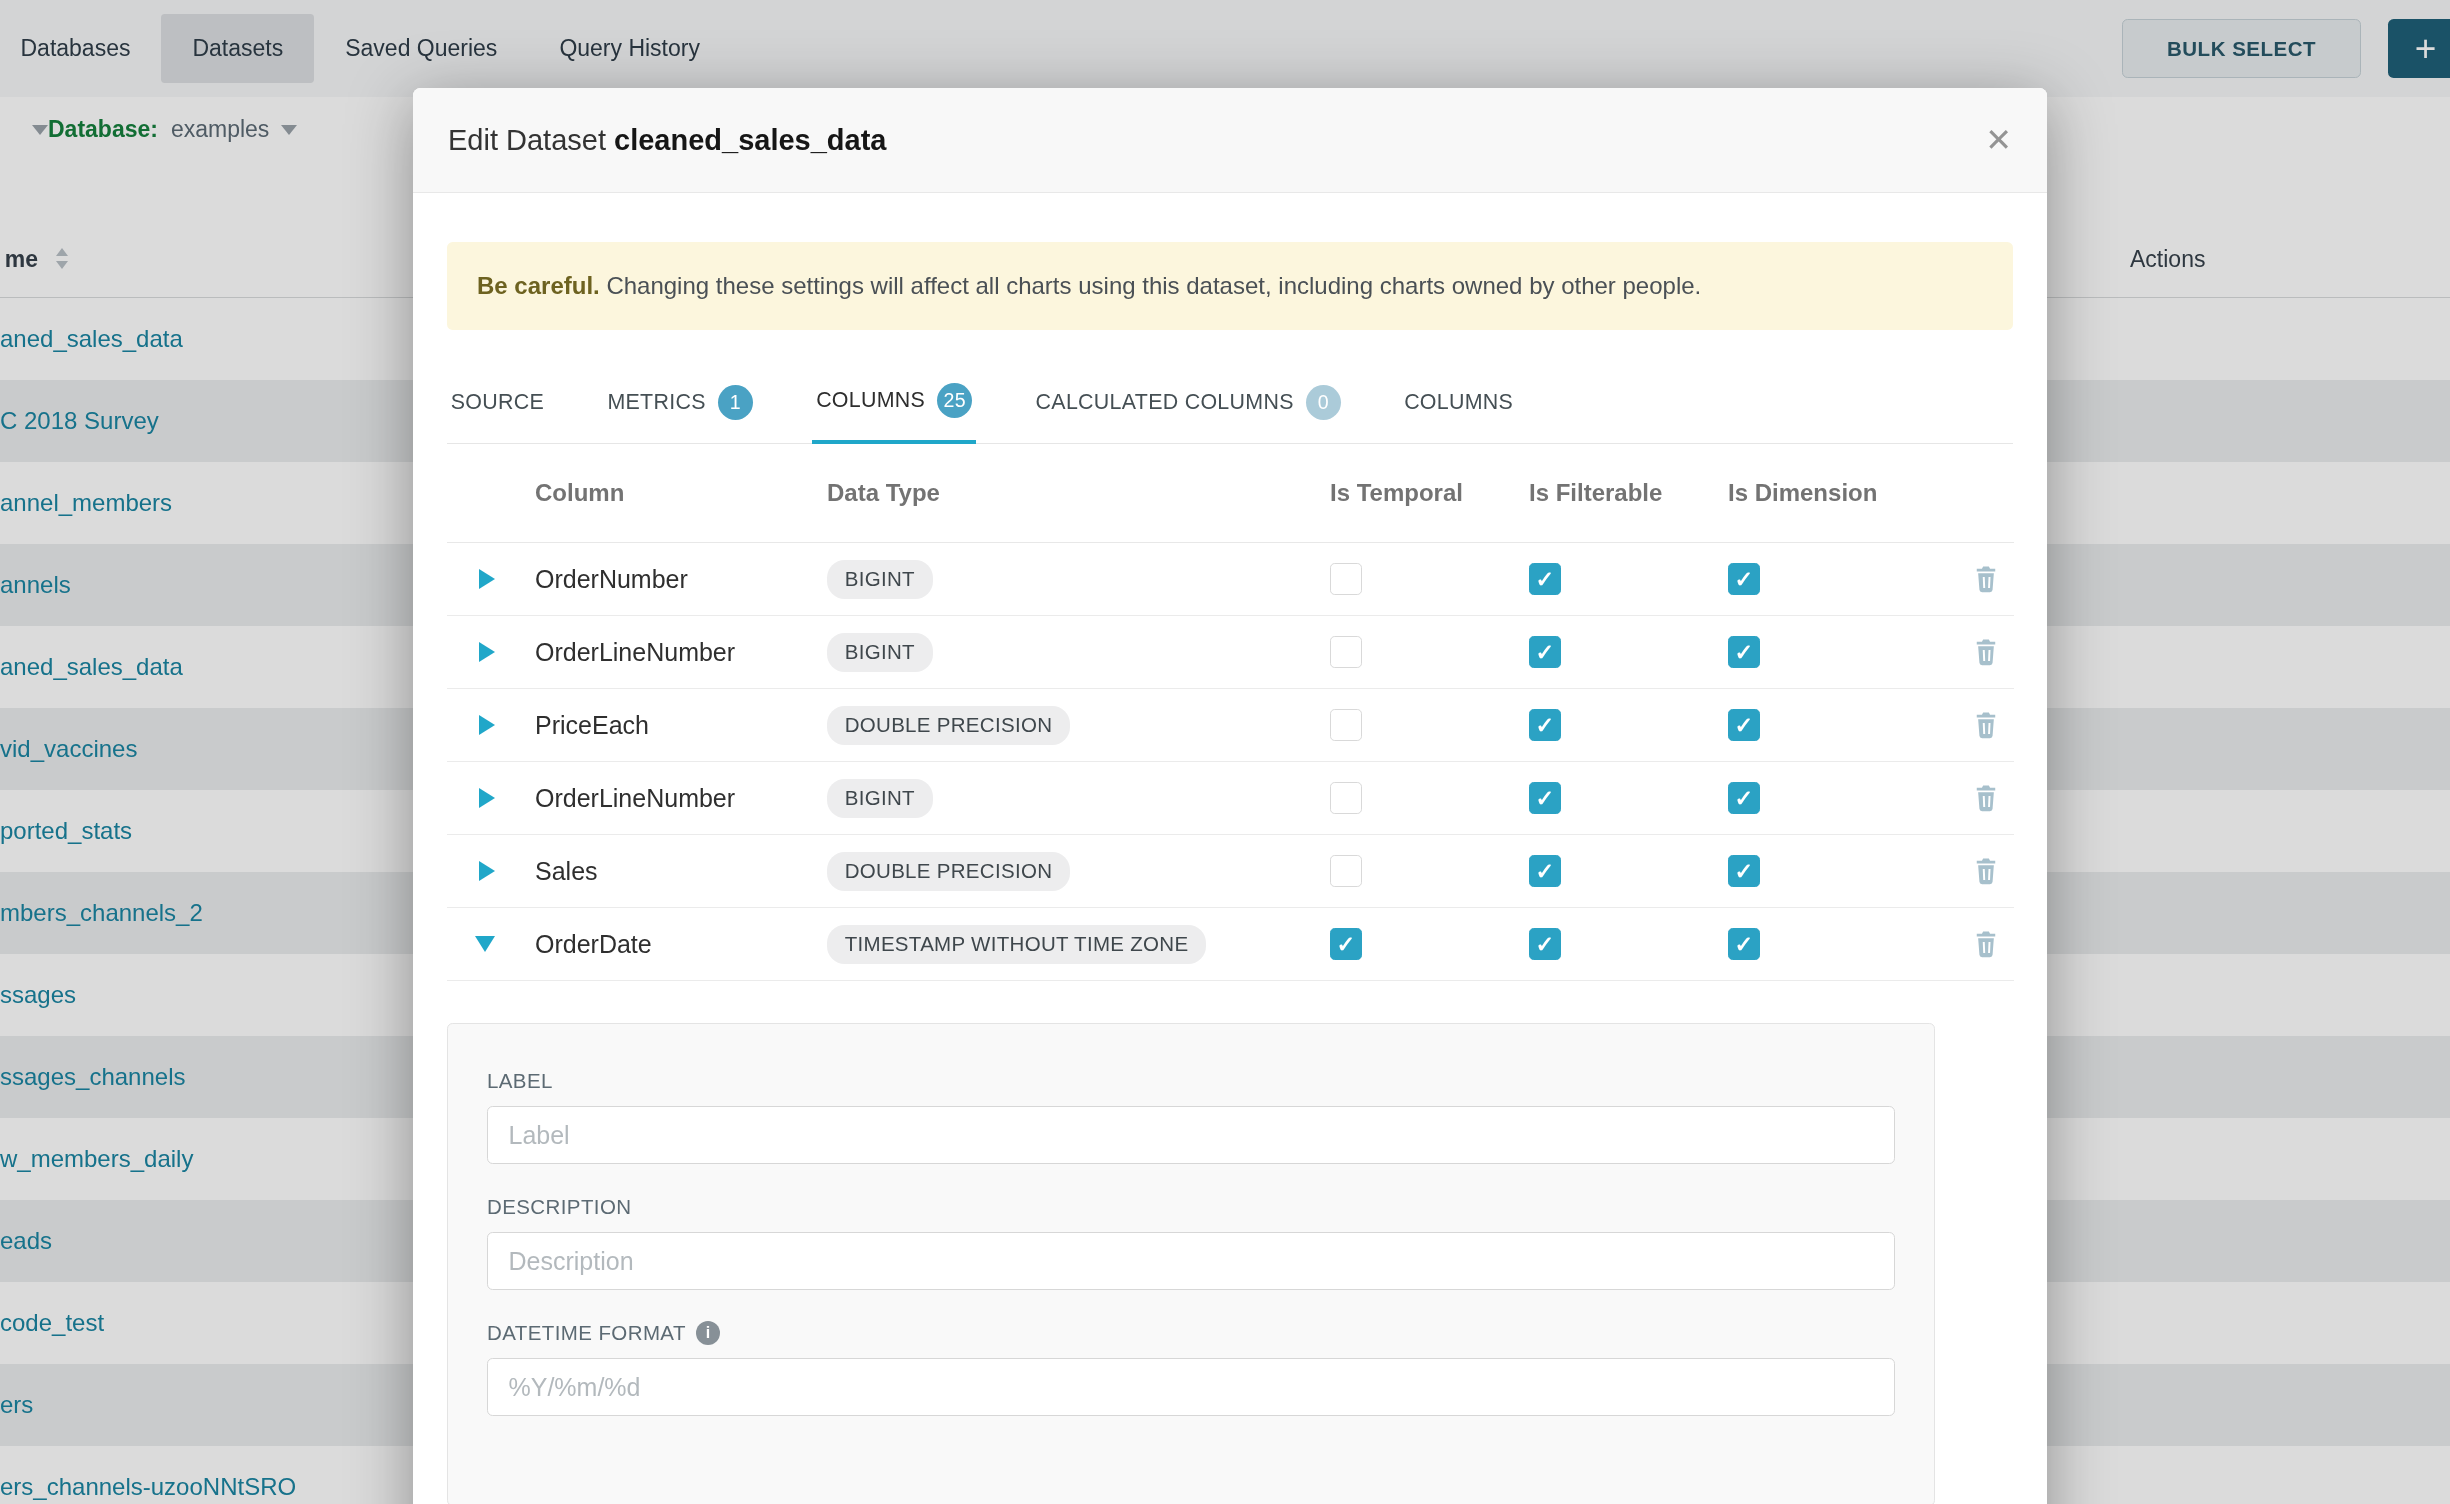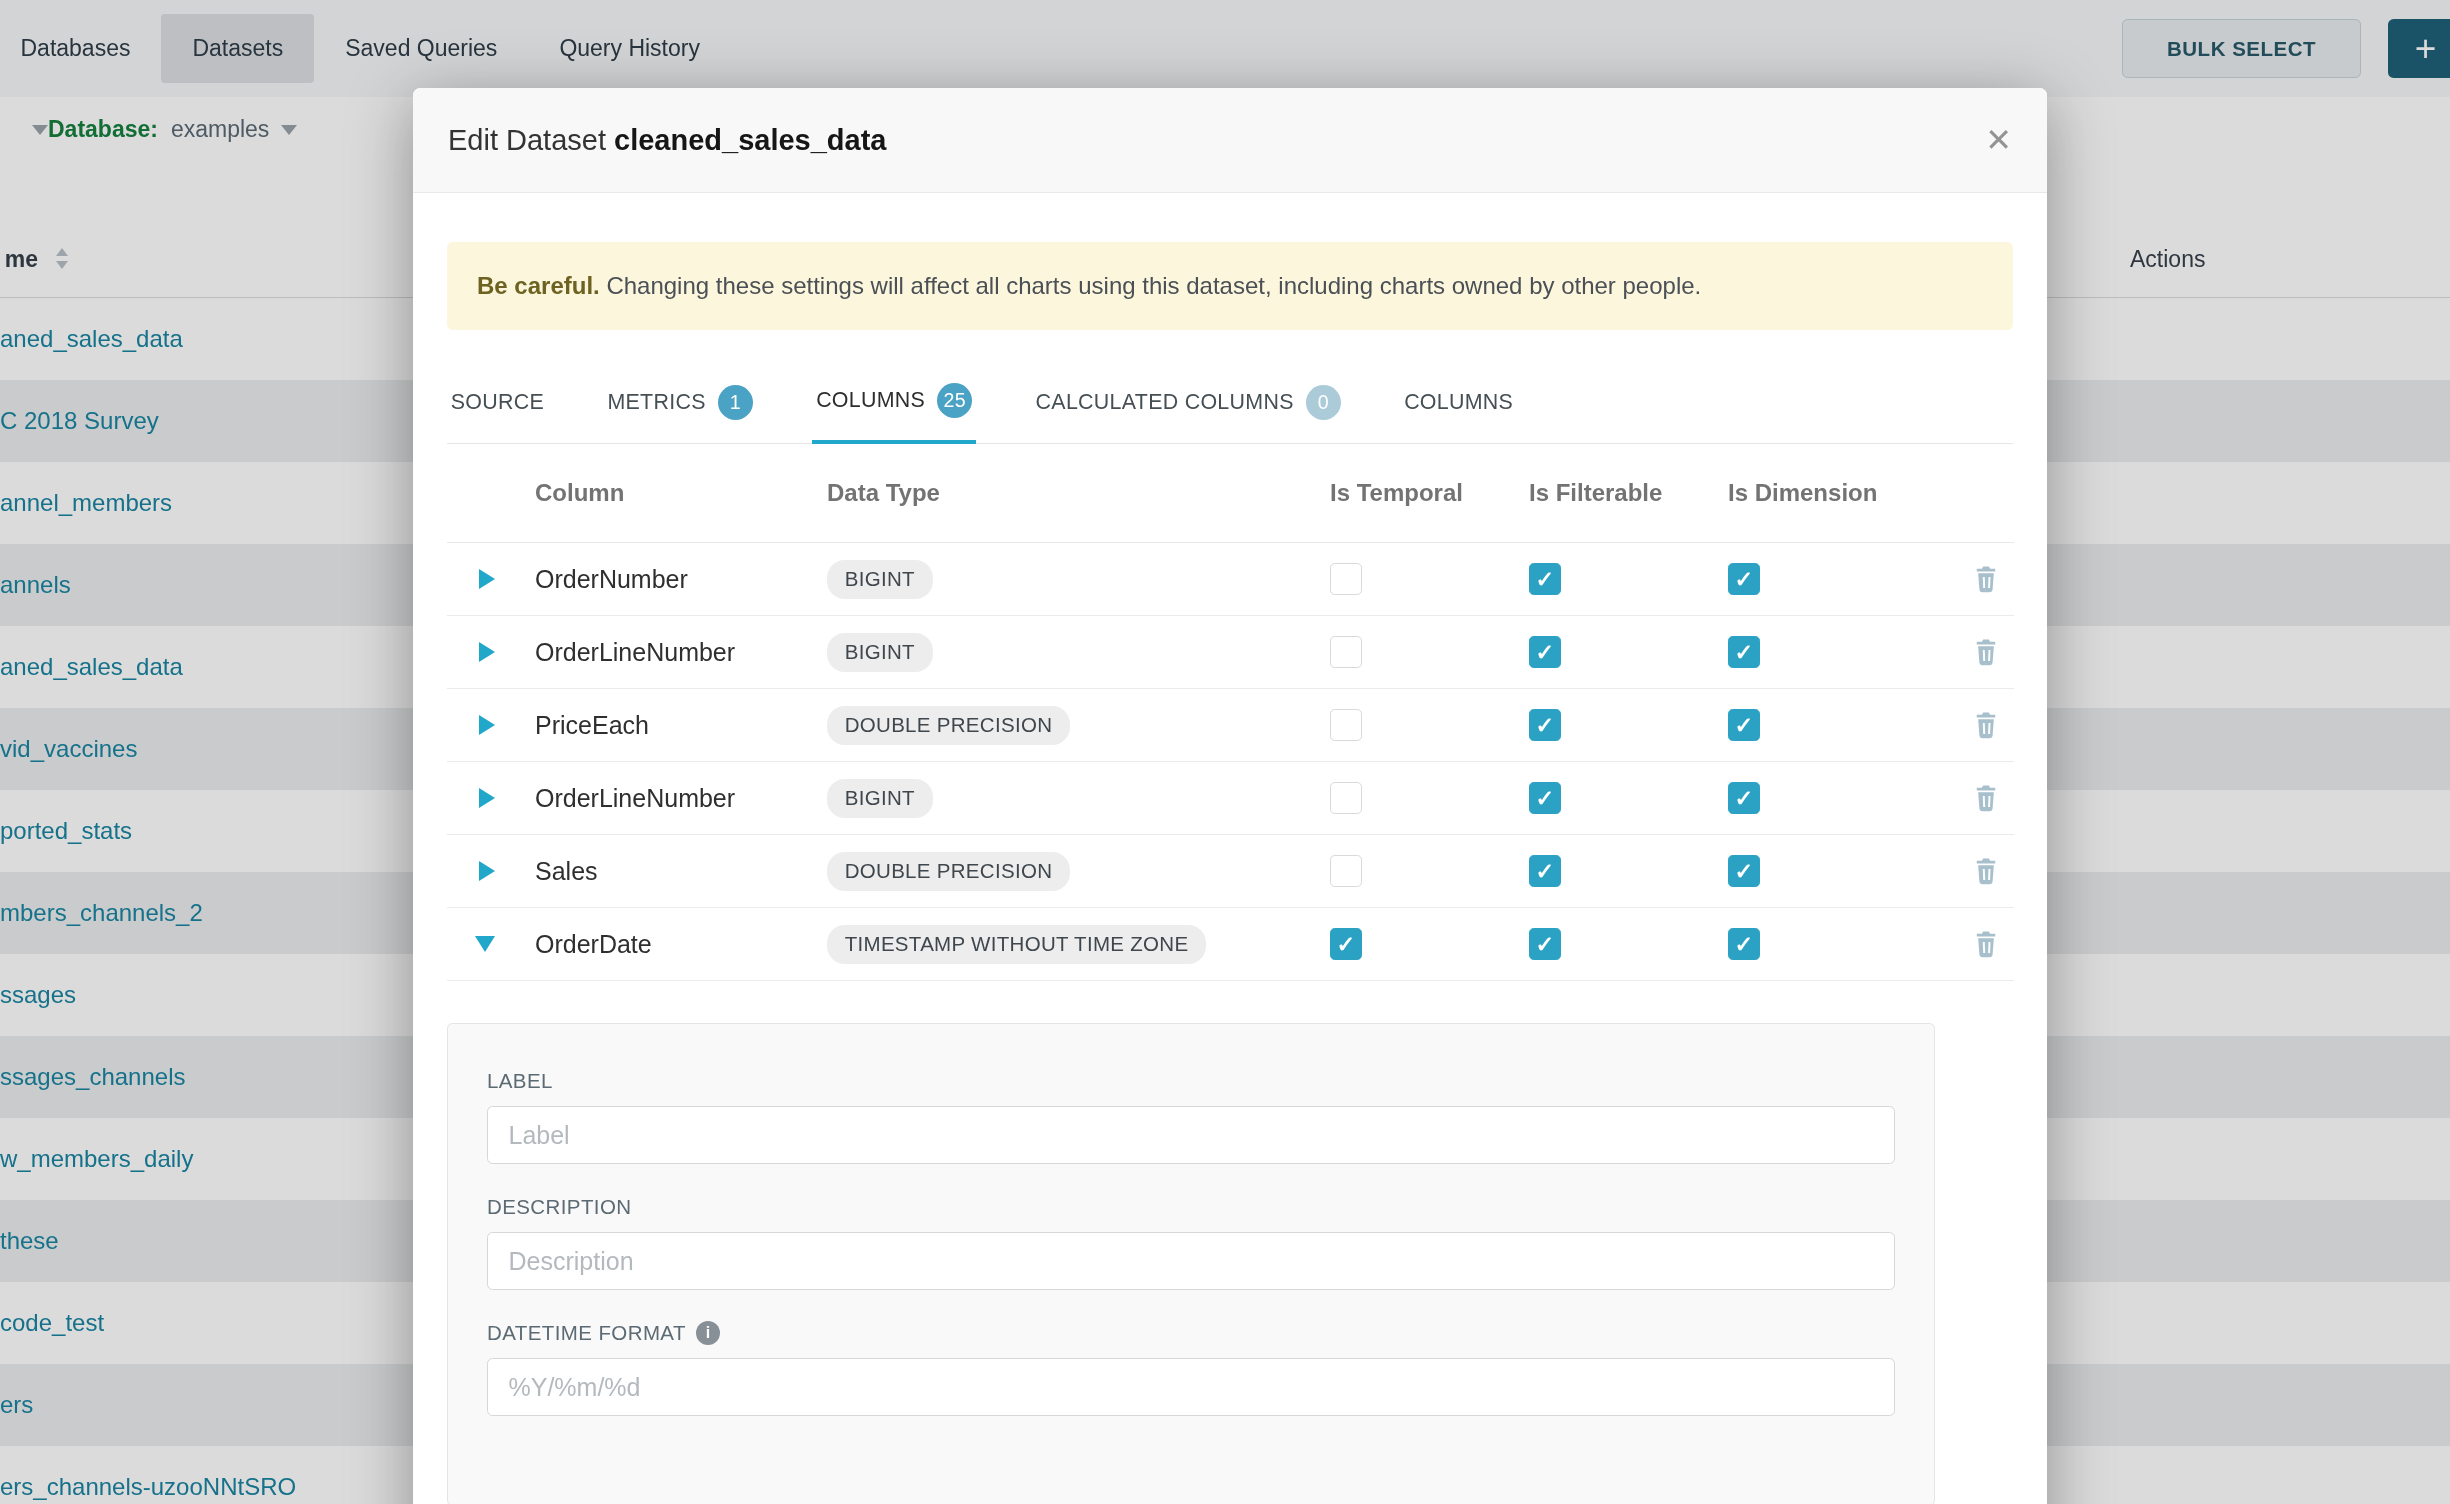--- a/index.html
+++ b/index.html
@@ -169,21 +169,21 @@
           <div class="bg-row">
             <span class="bg-link">ssages</span>
           </div>
           <div class="bg-row gray">
             <span class="bg-link">ssages_channels</span>
           </div>
           <div class="bg-row">
             <span class="bg-link">w_members_daily</span>
           </div>
           <div class="bg-row gray">
-            <span class="bg-link">these</span>
+            <span class="bg-link">eads</span>
           </div>
           <div class="bg-row">
             <span class="bg-link">code_test</span>
           </div>
           <div class="bg-row gray">
             <span class="bg-link">ers</span>
           </div>
           <div class="bg-row">
             <span class="bg-link">ers_channels-uzooNNtSRO</span>
           </div>

